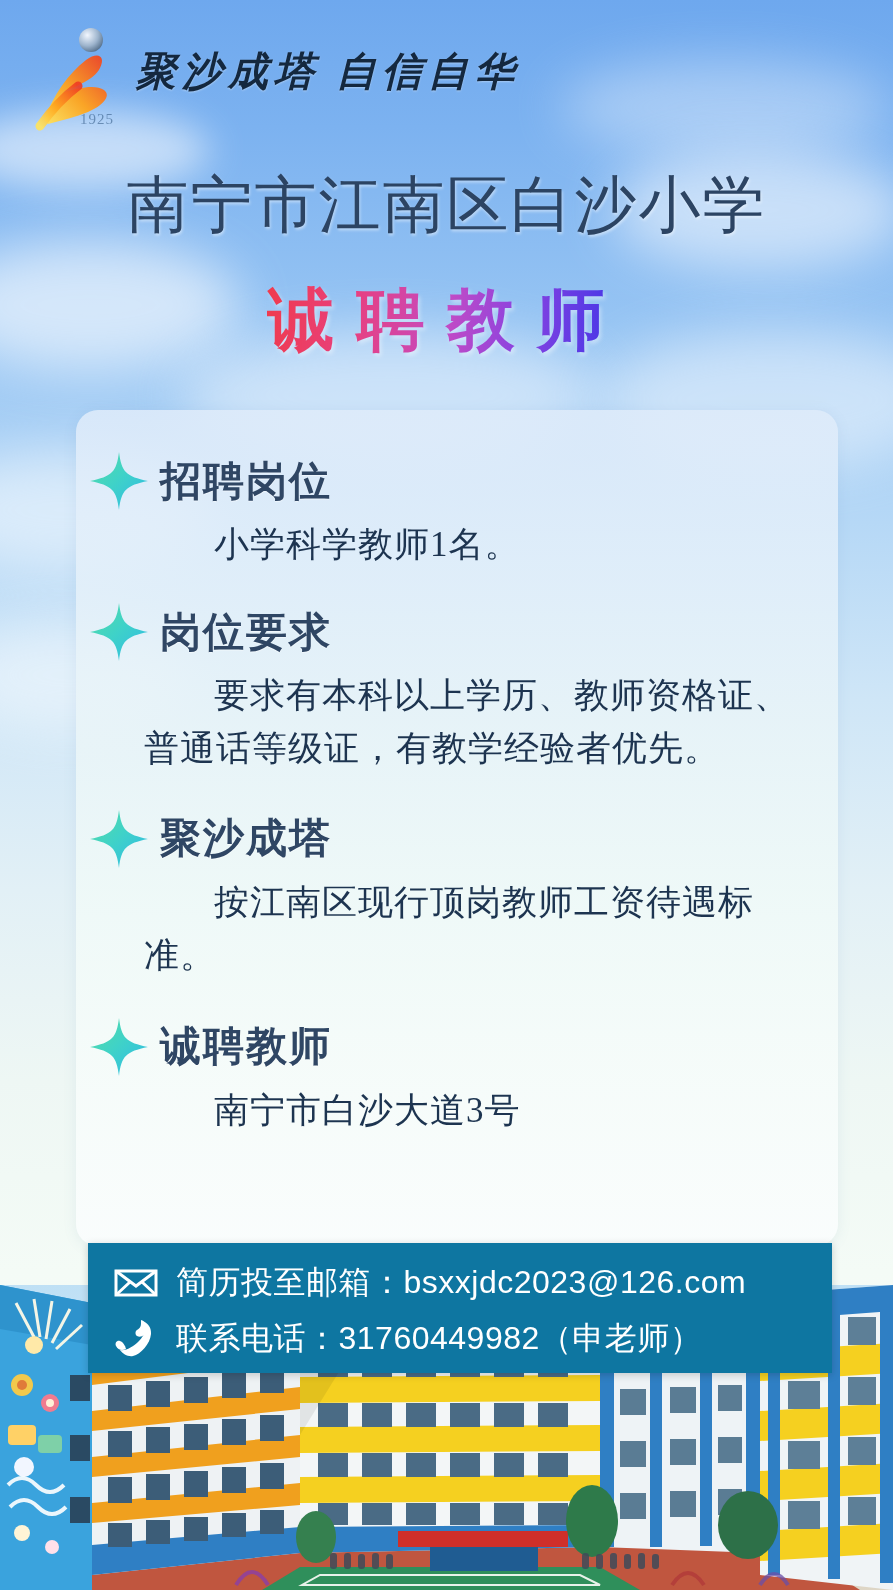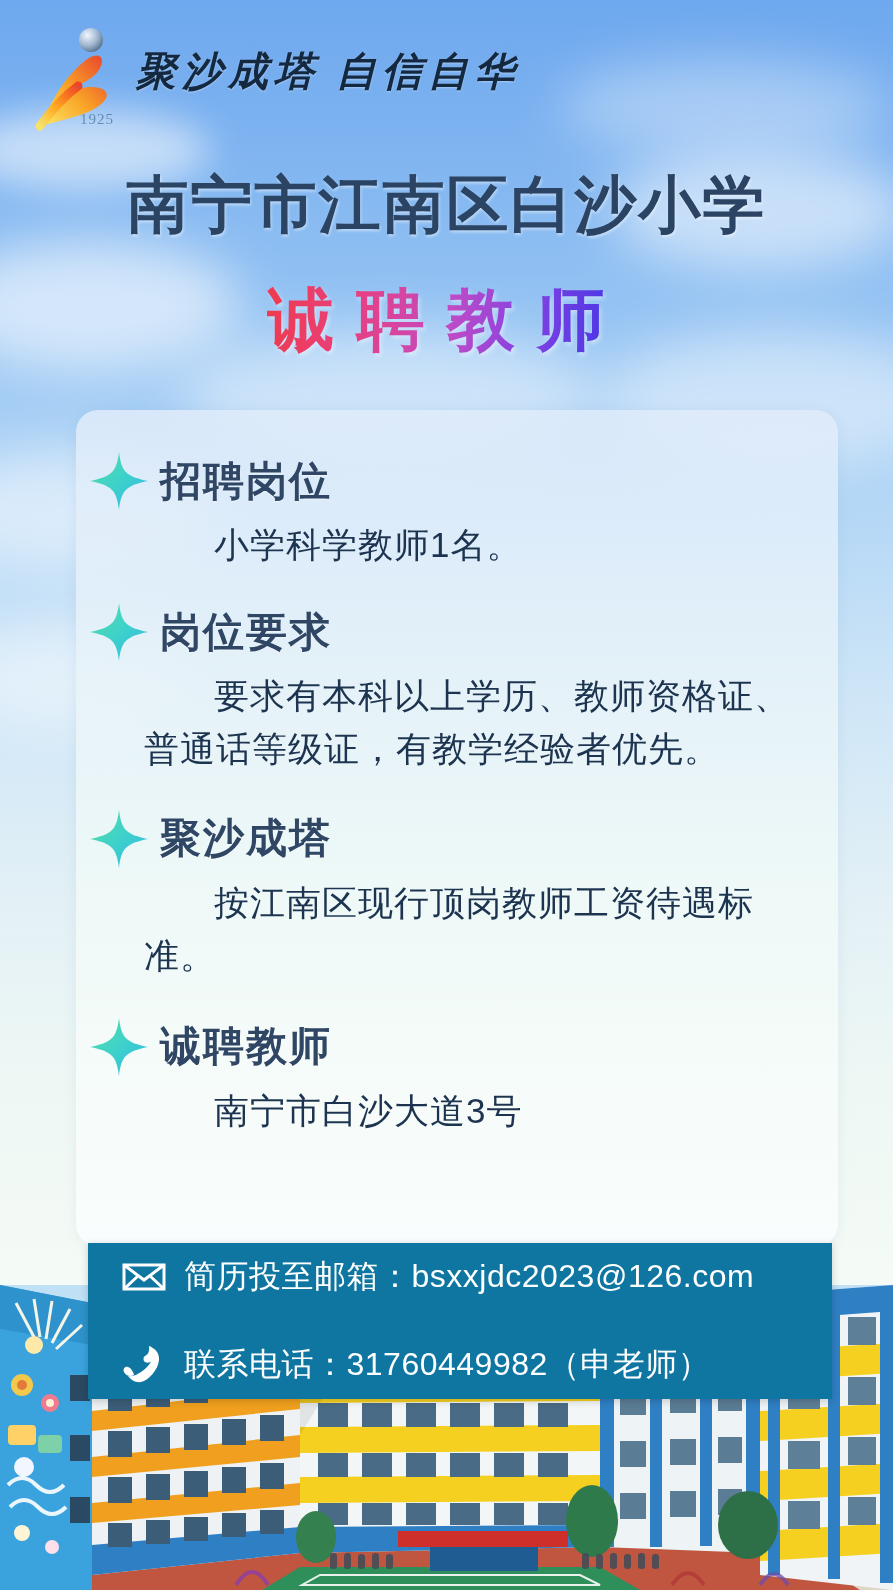--- a/index.html
+++ b/index.html
@@ -43,21 +43,21 @@
     font-size:40px; font-weight:bold; font-style:italic;
     color:#14283f; letter-spacing:6px;
     text-shadow:0 1px 2px rgba(255,255,255,.35);
     white-space:nowrap;
   }
 
   
   #school-title{
     position:absolute; left:0; top:163px; width:893px; z-index:6;
     text-align:center;
-    font-size:62px; font-weight:bold;
+    font-size:62px; font-weight:normal;
     letter-spacing:2px;
     color:#2c4463;
     text-shadow:1px 2px 3px rgba(255,255,255,.45);
     white-space:nowrap;
   }
   #recruit-title{
     position:absolute; left:0; top:275px; width:893px; z-index:6;
     text-align:center; white-space:nowrap;
   }
   #recruit-title span{
@@ -92,39 +92,39 @@
     margin-bottom:6px;
   }
   .sparkle{ width:62px; height:62px; flex:0 0 62px; margin-right:10px; }
   .sec-head h2{
     font-size:41px; font-weight:bold; letter-spacing:2px;
     color:#2f4664;
     text-shadow:0 1px 1px rgba(255,255,255,.55);
     line-height:1;
   }
   .sec-body{
-    font-family:Liberation Sans, sans-serif;
+    font-family:Liberation Serif, serif;
     font-size:35px; line-height:1.52;
     color:#1d3450;
     padding:0 32px 0 68px;
     text-indent:2em;
     letter-spacing:1px;
   }
   .gap-a{ height:30px; }
   .gap-b{ height:32px; }
   .gap-c{ height:34px; }
 
   
   #contact{
     position:absolute; left:88px; top:1243px;
-    width:744px; height:156px;
+    width:744px; height:130px;
     background:#0e76a1;
     z-index:9;
-    display:flex; flex-direction:column; justify-content:space-between;
-    padding:6px 0 6px 34px;
+    display:flex; flex-direction:column; justify-content:flex-end;
+    padding:6px 0 6px 26px;
     box-shadow:0 2px 8px rgba(0,0,0,.18);
   }
   .crow{ display:flex; align-items:center; height:56px; }
   .cicon{ width:62px; flex:0 0 62px; display:flex; align-items:center; justify-content:flex-start; }
   .ctext{
     color:#ffffff; font-size:32px; letter-spacing:0.5px;
     white-space:nowrap;
     font-family:"Liberation Sans","DejaVu Sans",sans-serif;
   }
 

